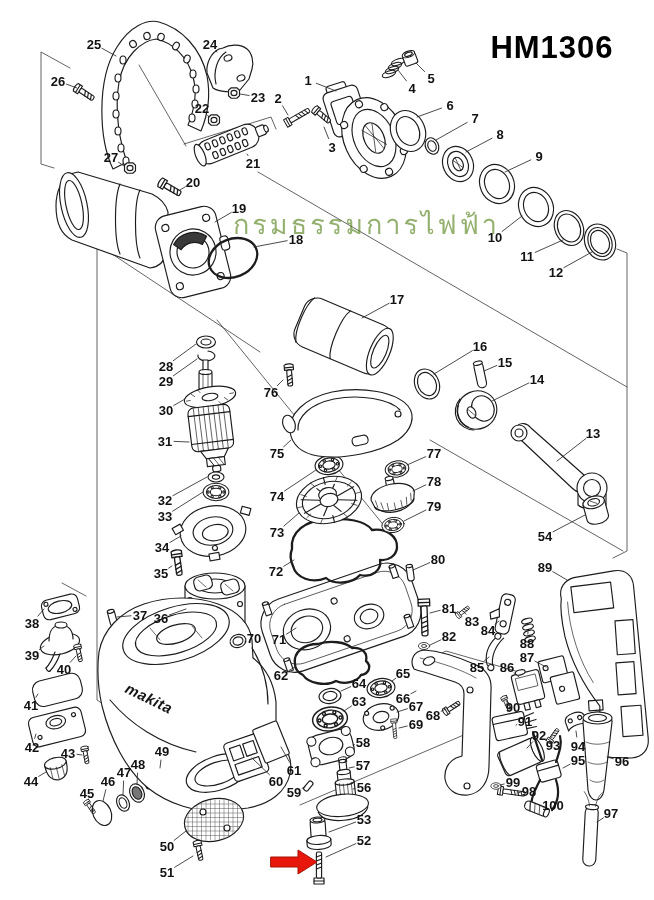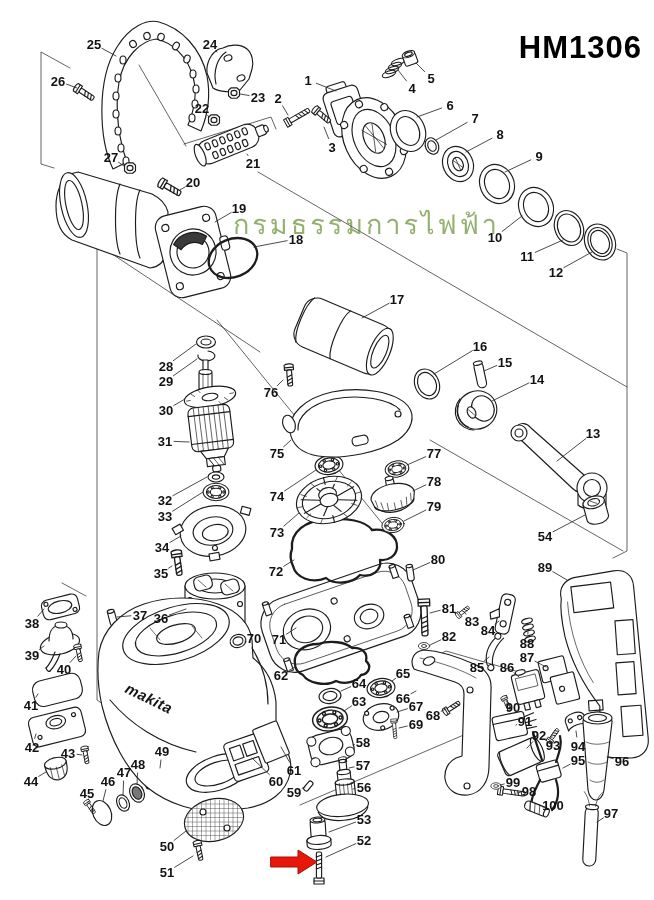--- a/index.html
+++ b/index.html
@@ -15,21 +15,21 @@
   #diagram .thin { stroke-width:0.65 !important; }
   #diagram .hair { stroke-width:0.5 !important; stroke:#555 !important; }
   #diagram .t2   { stroke-width:2.3 !important; }
   #diagram .dark { fill:#3a3a3a !important; }
   #diagram .cline { fill:none !important; stroke:#3c3c3c !important; stroke-width:0.8 !important; }
   #leaders-layer line { stroke:#2a2a2a !important; stroke-width:0.85 !important; }
   #labels-layer text { fill:#121212; font:700 13px "Liberation Sans", sans-serif;
                        stroke:none !important; text-anchor:middle; }
   #brand-text { font:italic 700 15px "Liberation Sans", sans-serif; fill:#161616; stroke:none !important;
                 letter-spacing:0.5px; }
-  .doc-title { position:absolute; top:30px; left:462px; width:180px; text-align:right;
+  .doc-title { position:absolute; top:30px; left:462px; width:180px; text-align:center;
                font-size:31px; font-weight:700; letter-spacing:1px; color:#000; }
   .watermark { position:absolute; left:233px; top:203px; font-size:27px; letter-spacing:3px;
                color:#4d7c0f; opacity:0.6; pointer-events:none; white-space:nowrap; }
   #highlight-arrow polygon { fill:#e8170b !important; stroke:#a51205 !important; stroke-width:1 !important; }
 </style>
 </head>
 <body>
 
 <div class="page">
 

